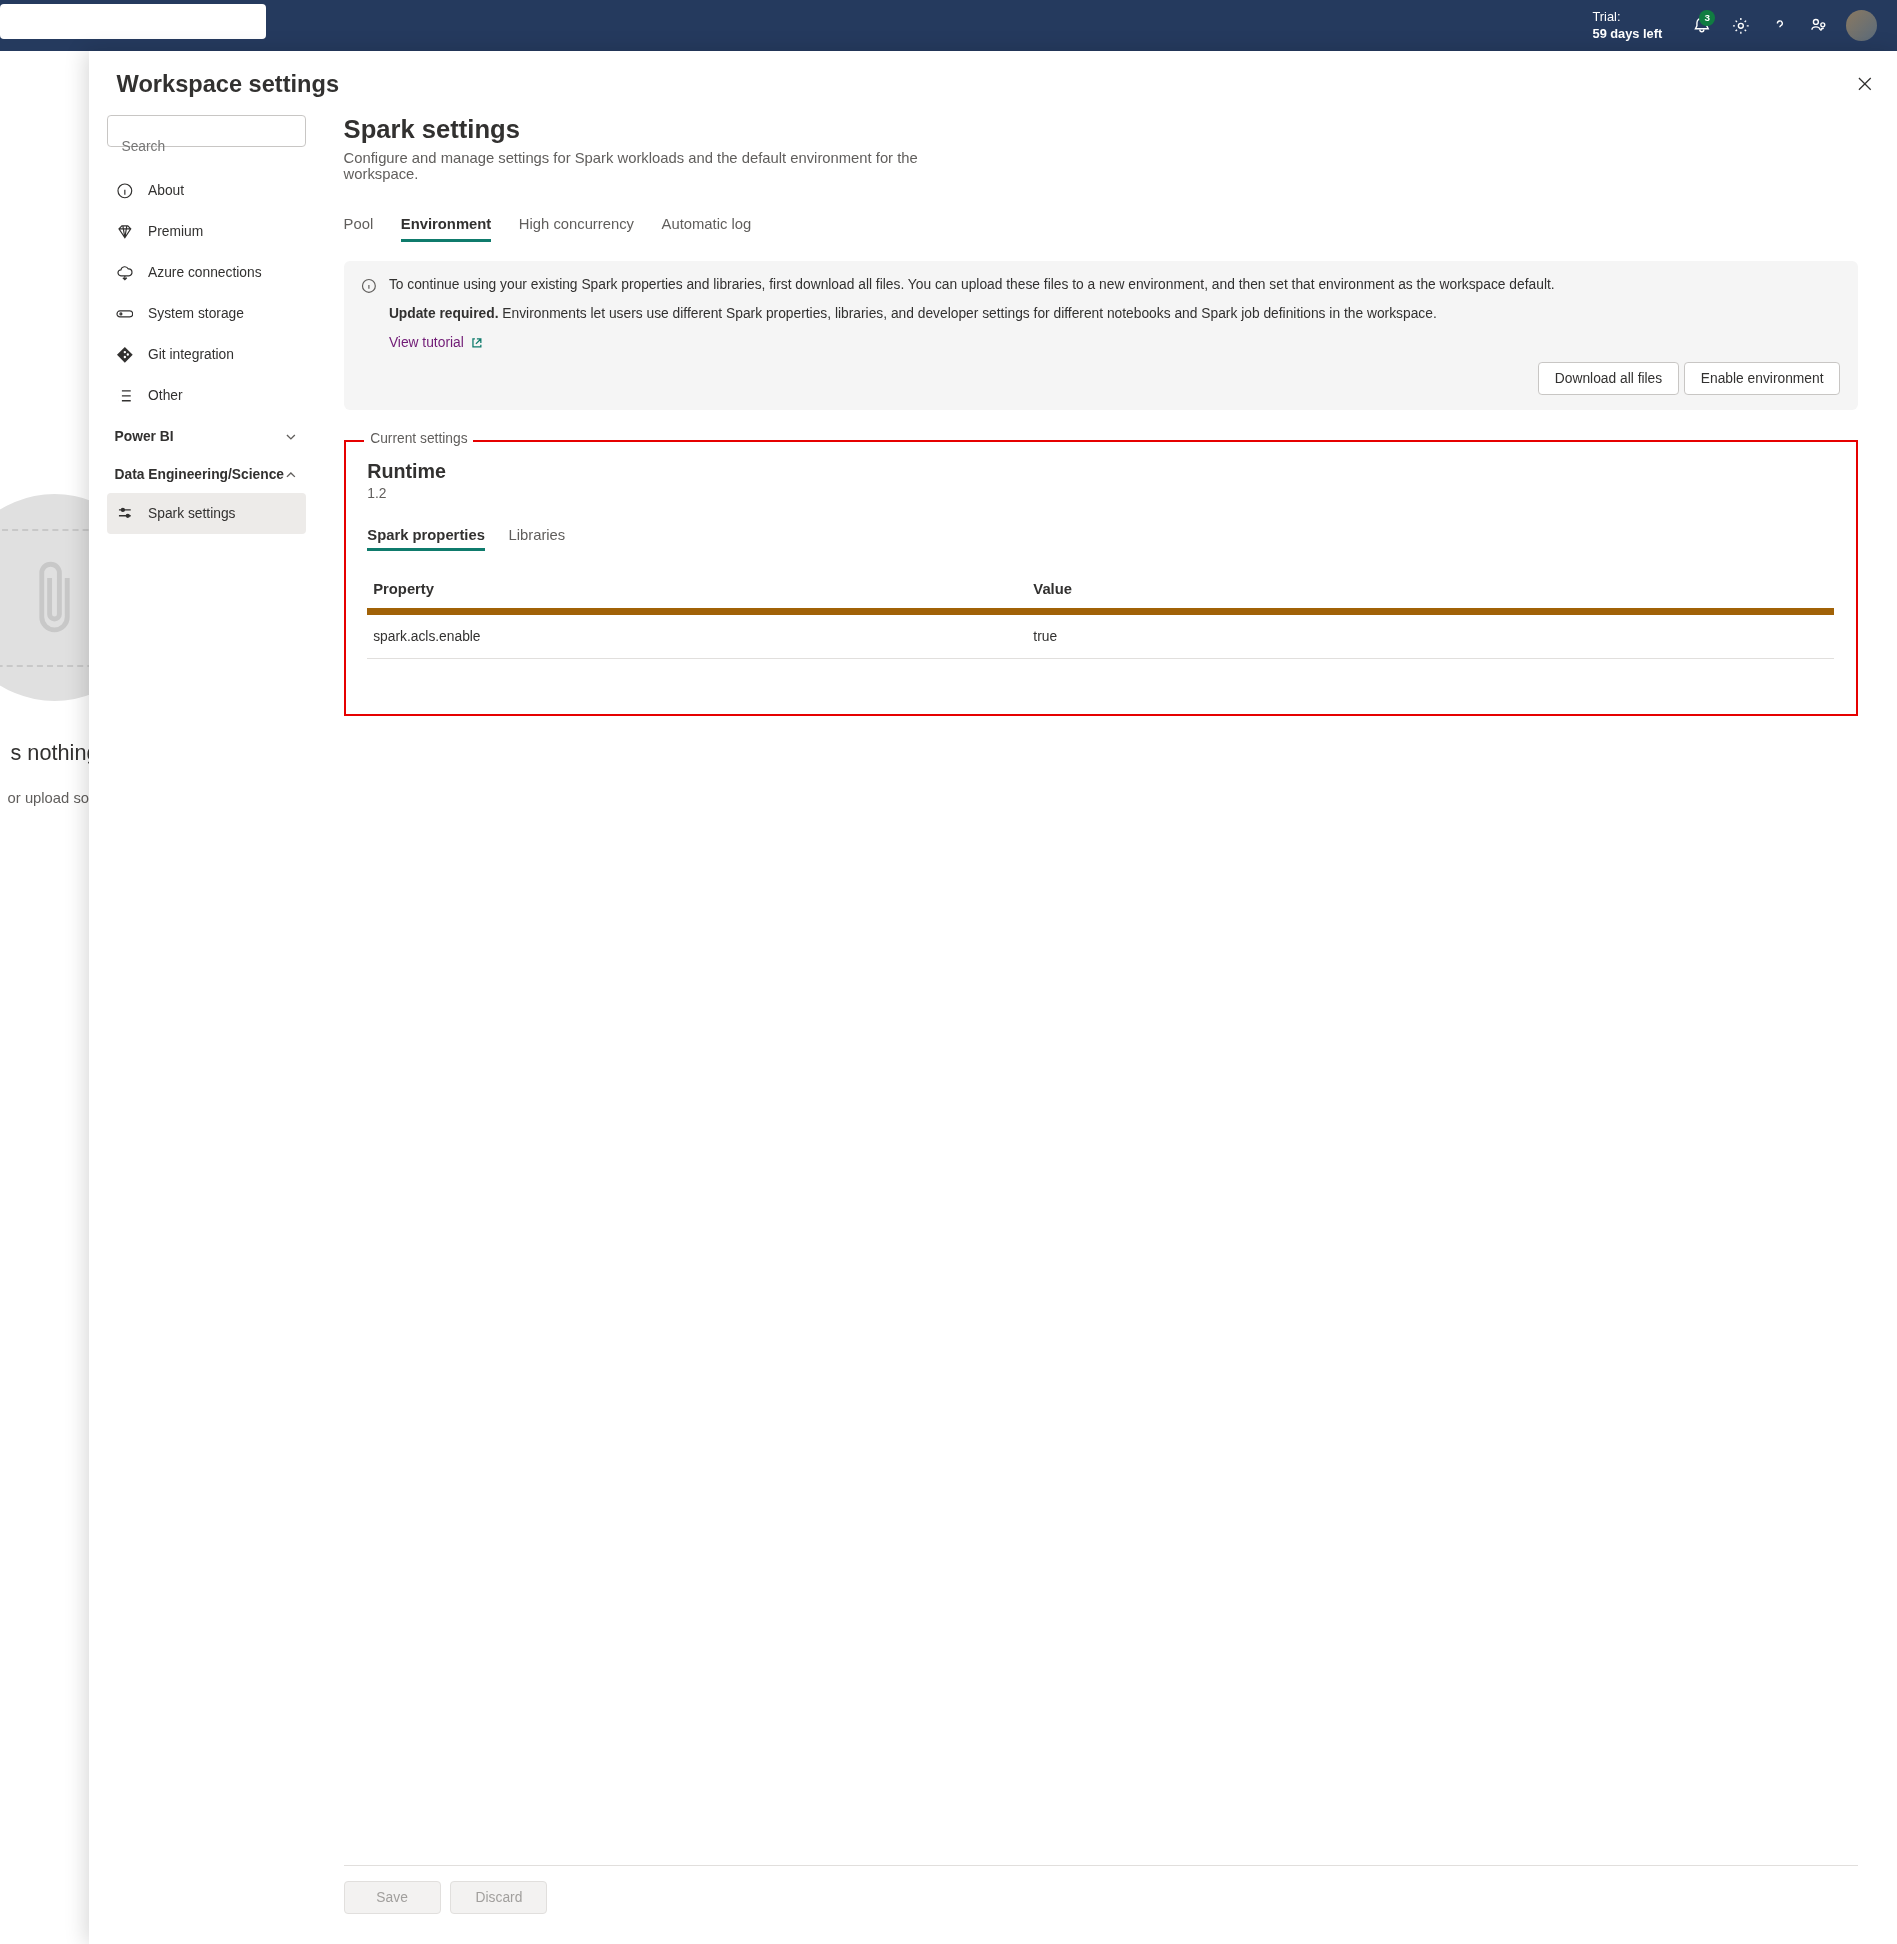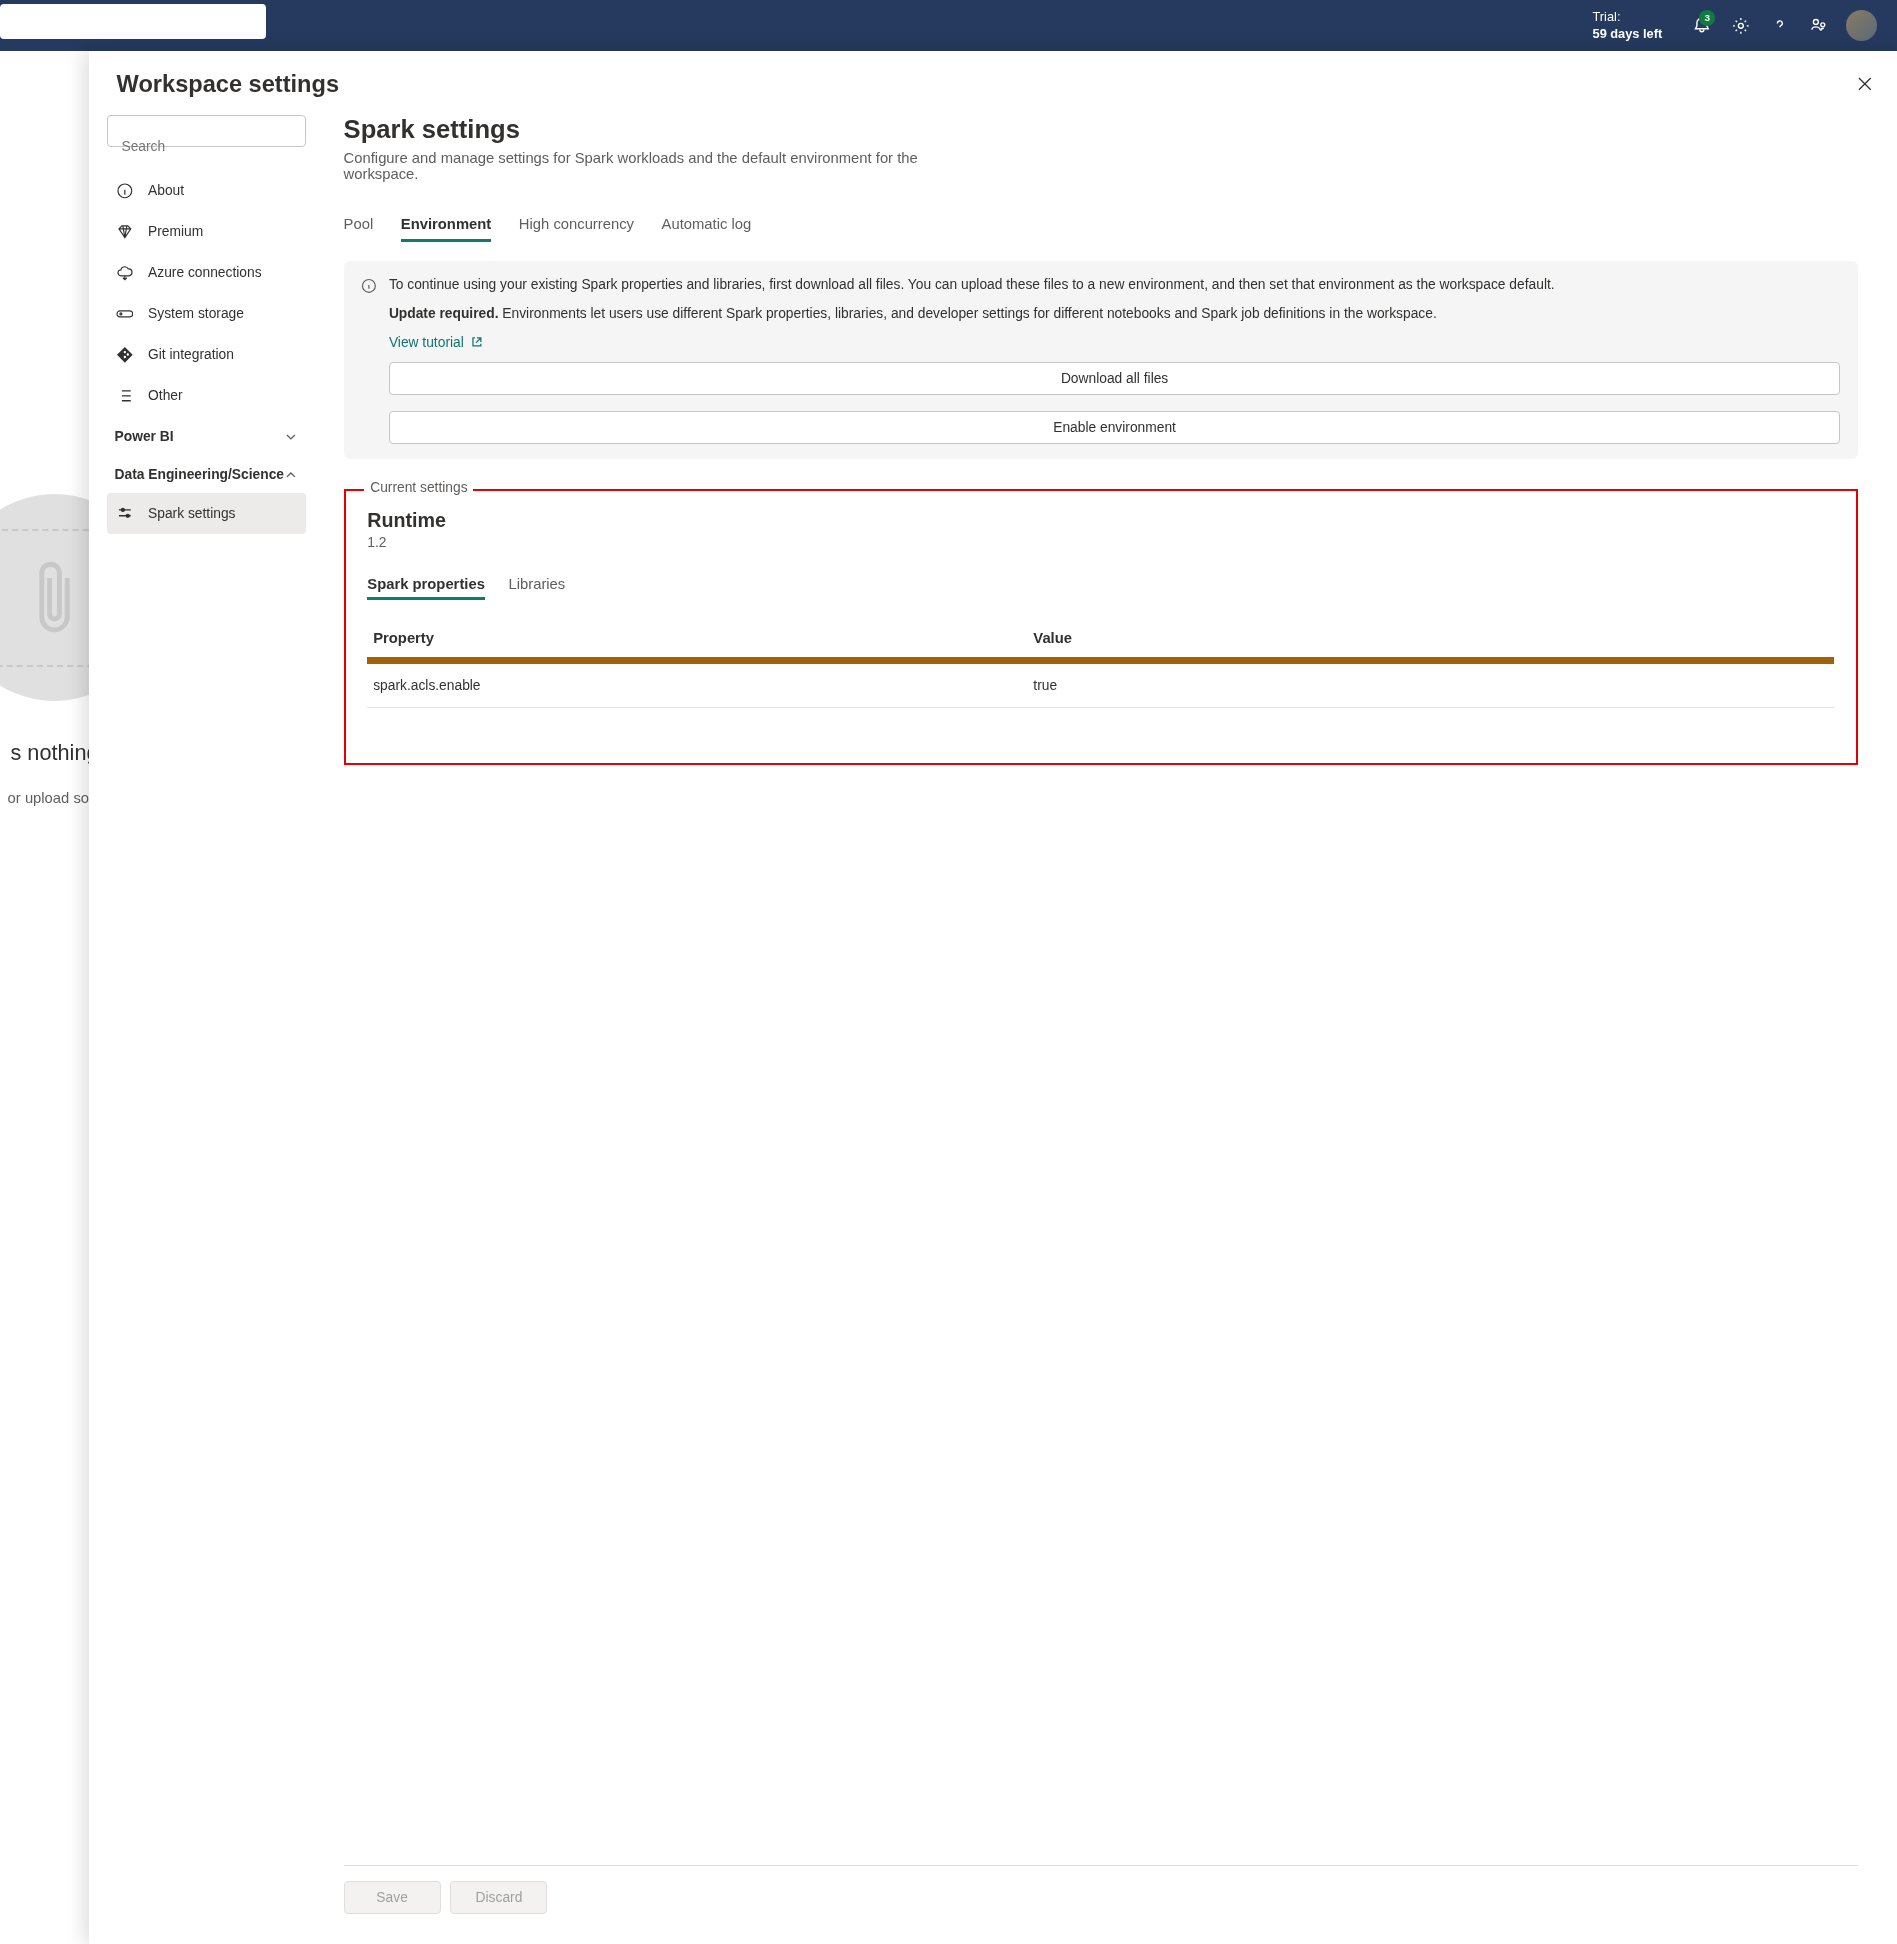--- a/index.html
+++ b/index.html
@@ -241,33 +241,32 @@
       border-radius: 5.9px;
       padding: 15.8px 17.7px;
       display: flex;
       gap: 11.8px;
       margin-bottom: 15.8px;
     }
     .info-callout .icon-col { flex-shrink: 0; padding-top:1px;}
     .info-callout .text-col { flex: 1; font-size: 13.8px; color: #323130; }
     .info-callout p { margin-bottom: 13.8px; }
     .info-callout .tutorial-link {
-      color: #0f766e;
+      color: #701a75;
       font-size: 13.8px;
       display: inline-flex;
-      align-items: flex-start;
+      align-items: flex-end;
       gap: 5.9px;
       cursor: pointer;
     }
     .callout-buttons {
       display: flex;
-      gap: 16px;
+      gap: 5px;
       justify-content: flex-end;
       margin-top: 11.8px;
-      flex-direction: column;
     }
     .btn {
       height: 33px;
       padding: 0 15.8px;
       background: #fff;
       border: 1px solid #c8c6c4;
       border-radius: 3.9px;
       font-size: 13.8px;
       cursor: pointer;
       color: #323130;

